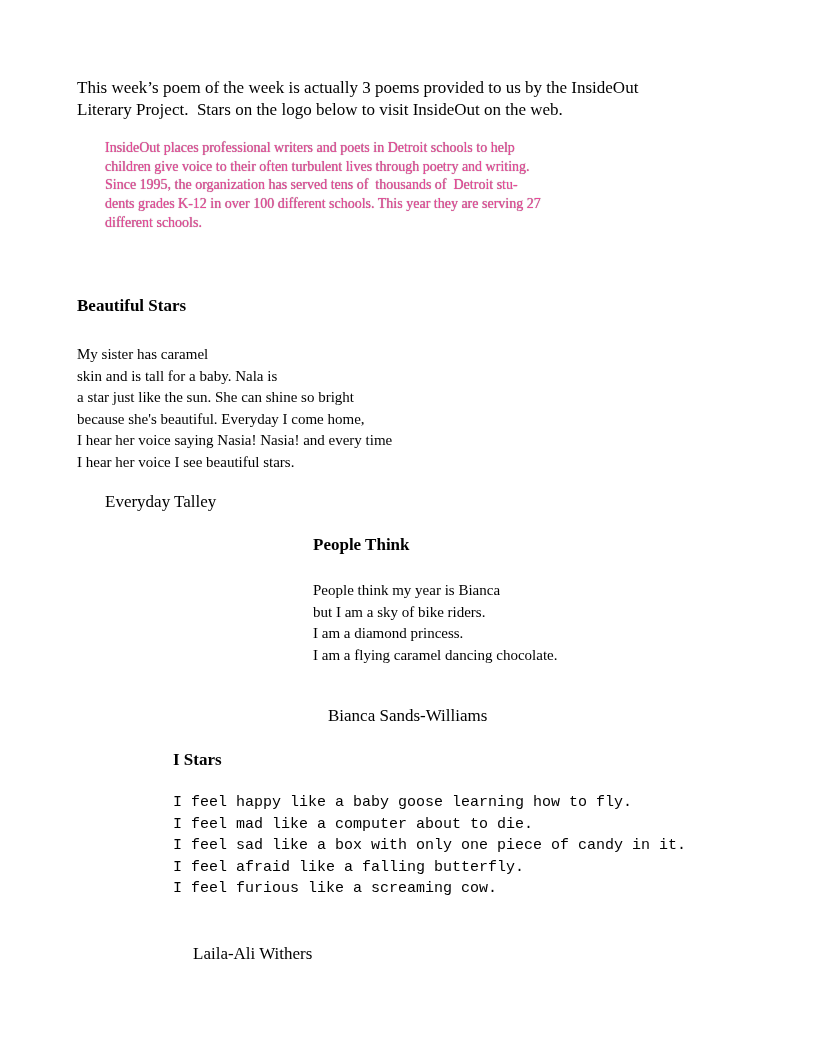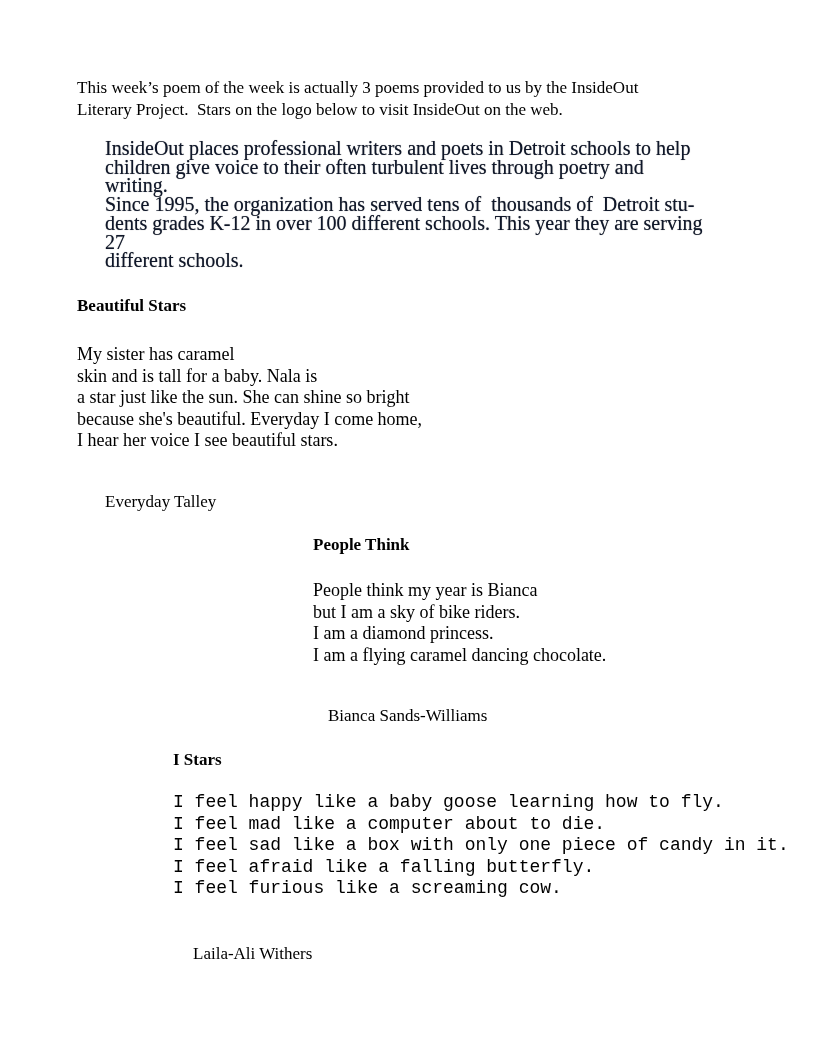--- a/index.html
+++ b/index.html
@@ -23,34 +23,34 @@
   }
   .block .line {
     white-space: pre-wrap;
   }
   .intro {
     font-size: 17px;
     line-height: 22px;
     width: 655px;
   }
   .about {
-    font-size: 20px;
+    font-size: 14px;
     line-height: 18.7px;
     width: 600px;
-    color: #0f172a;
+    color: #ec4899;
     text-shadow: 0 0 0.8px rgba(0,0,0,0.55);
     cursor: pointer;
   }
   .poem-title {
     font-size: 17px;
     font-weight: bold;
     line-height: 20px;
   }
   .poem-body {
-    font-size: 18px;
+    font-size: 15px;
     line-height: 21.5px;
   }
   .poem-author {
     font-size: 17px;
     line-height: 22px;
   }
 </style>
 </head>
 <body>
 
@@ -68,20 +68,21 @@
       <div class="line">dents grades K-12 in over 100 different schools. This year they are serving 27</div>
       <div class="line">different schools.</div>
     </div>
 
   <div class="block poem-title" style="left:77px; top:296px;">Beautiful Stars</div>
   <div class="block poem-body" style="left:77px; top:344px;">
       <div class="line">My sister has caramel</div>
       <div class="line">skin and is tall for a baby. Nala is</div>
       <div class="line">a star just like the sun. She can shine so bright</div>
       <div class="line">because she's beautiful. Everyday I come home,</div>
+      <div class="line">I hear her voice saying Nasia! Nasia! and every time</div>
       <div class="line">I hear her voice I see beautiful stars.</div>
     </div>
   <div class="block poem-author" style="left:105px; top:491px;">Everyday Talley</div>
 
   <div class="block poem-title" style="left:313px; top:535px;">People Think</div>
   <div class="block poem-body" style="left:313px; top:580px;">
       <div class="line">People think my year is Bianca</div>
       <div class="line">but I am a sky of bike riders.</div>
       <div class="line">I am a diamond princess.</div>
       <div class="line">I am a flying caramel dancing chocolate.</div>

